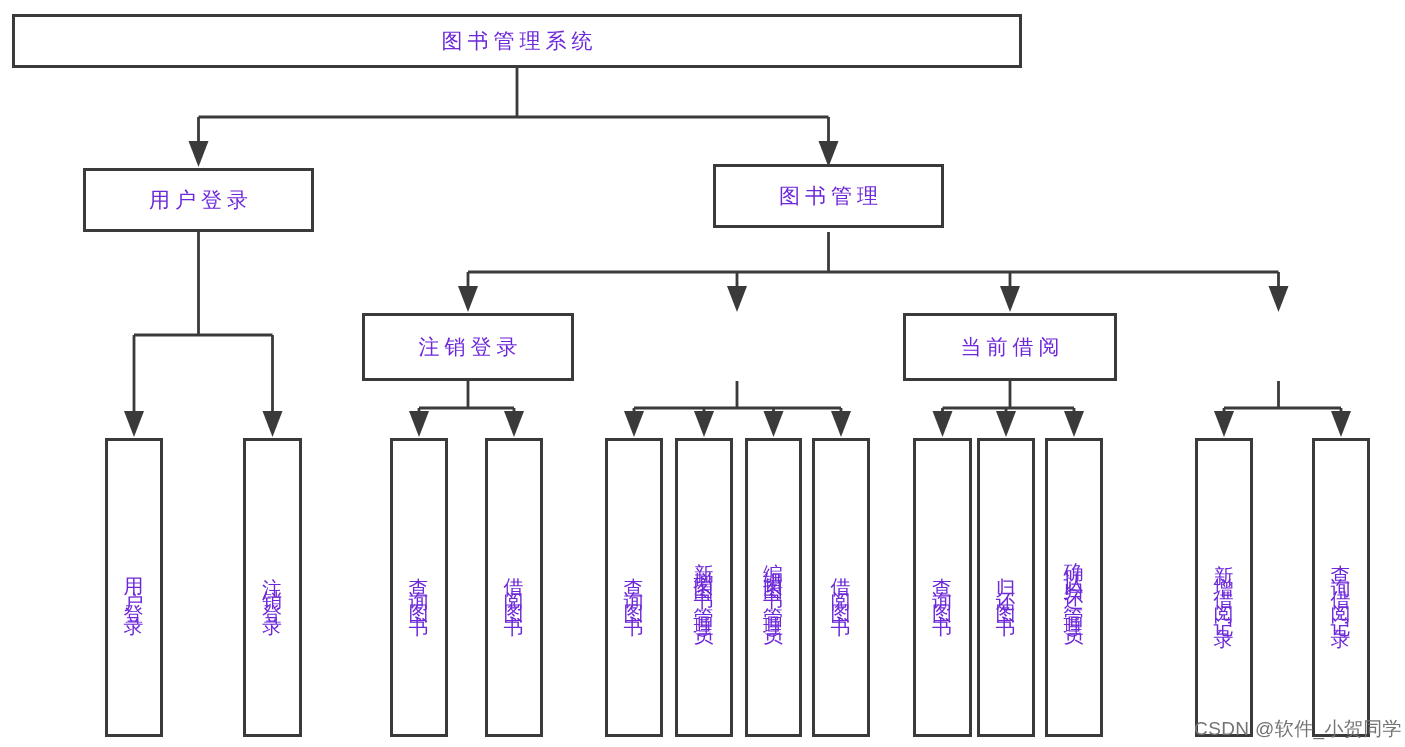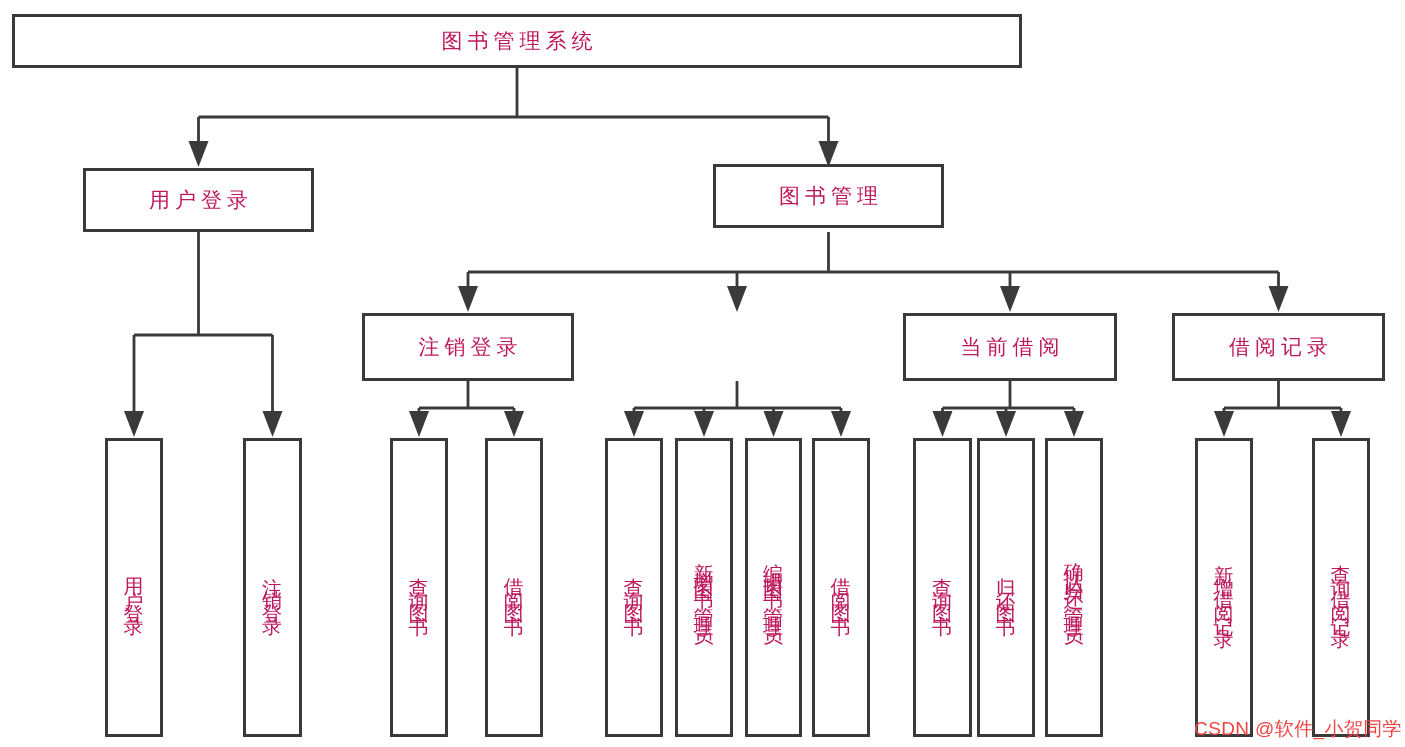--- a/index.html
+++ b/index.html
@@ -8,21 +8,21 @@
     width:1405px;height:747px;
     background:#fff;
     font-family:"Liberation Sans","DejaVu Sans",sans-serif;
     overflow:hidden;
   }
   .box{
     position:absolute;
     box-sizing:border-box;
     border:3px solid #3a3a3a;
     background:#fff;
-    color:#be185d;
+    color:#6d28d9;
     display:flex;
     align-items:center;
     justify-content:center;
   }
   .hbox{
     font-size:21px;
     letter-spacing:0.24em;
     text-indent:0.24em; 
     white-space:nowrap;
   }
@@ -37,21 +37,21 @@
   }
   .vbox.long{letter-spacing:0.45em;}
   #connectors{position:absolute;left:0;top:0;}
   #connectors path{stroke:#3a3a3a;stroke-width:2.8;fill:none;}
   #connectors polygon{fill:#3a3a3a;stroke:none;}
   .watermark{
     position:absolute;
     top:716px;right:3px;
     font-size:19px;
     letter-spacing:0.02em;
-    color:#ef4444;
+    color:#737373;
     white-space:nowrap;
   }
 
   
   #root            {left:12px;  top:14px;  width:1010px;height:54px;}
   #user-login      {left:83px;  top:168px; width:231px; height:64px;}
   #book-management {left:713px; top:164px; width:231px; height:64px;}
   #new-book-rec    {left:362px; top:313px; width:212px; height:68px;}
   #book-borrow     {left:630px; top:313px; width:214px; height:68px;}
   #current-borrow  {left:903px; top:313px; width:214px; height:68px;}
@@ -119,21 +119,20 @@
     </g>
   </svg>
 
   <div id="root" class="box hbox">图书管理系统</div>
 
   <div id="user-login" class="box hbox">用户登录</div>
   <div id="book-management" class="box hbox">图书管理</div>
 
   <div id="new-book-rec" class="box hbox">注销登录</div>
   <div id="current-borrow" class="box hbox">当前借阅</div>
-  <div id="borrow-records" class="box hbox">借阅记录</div>
 
   <div id="leaf-a1" class="box vbox">用户登录</div>
   <div id="leaf-a2" class="box vbox">注销登录</div>
 
   <div id="leaf-b1" class="box vbox">查询图书</div>
   <div id="leaf-b2" class="box vbox">借阅图书</div>
 
   <div id="leaf-c1" class="box vbox">查询图书</div>
   <div id="leaf-c2" class="box vbox long">新增图书（管理员）</div>
   <div id="leaf-c3" class="box vbox long">编辑图书（管理员）</div>

